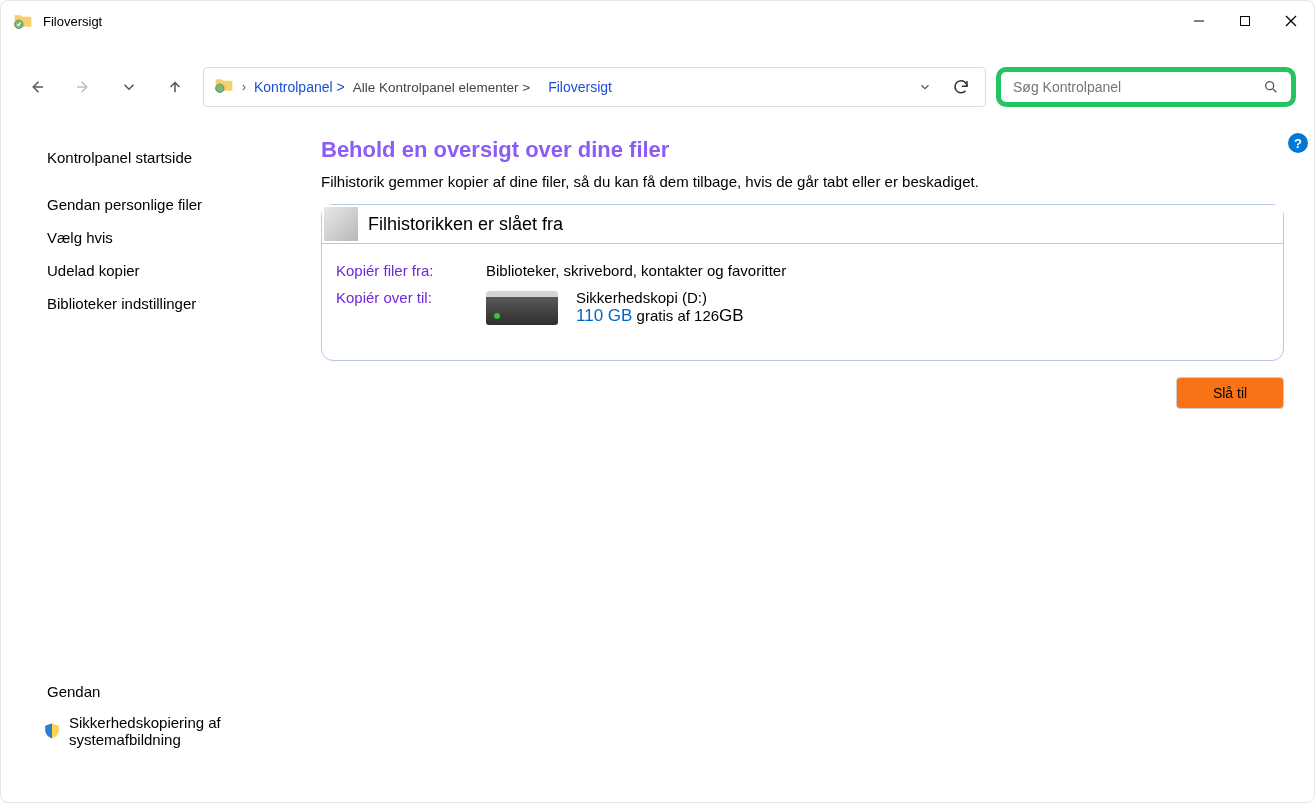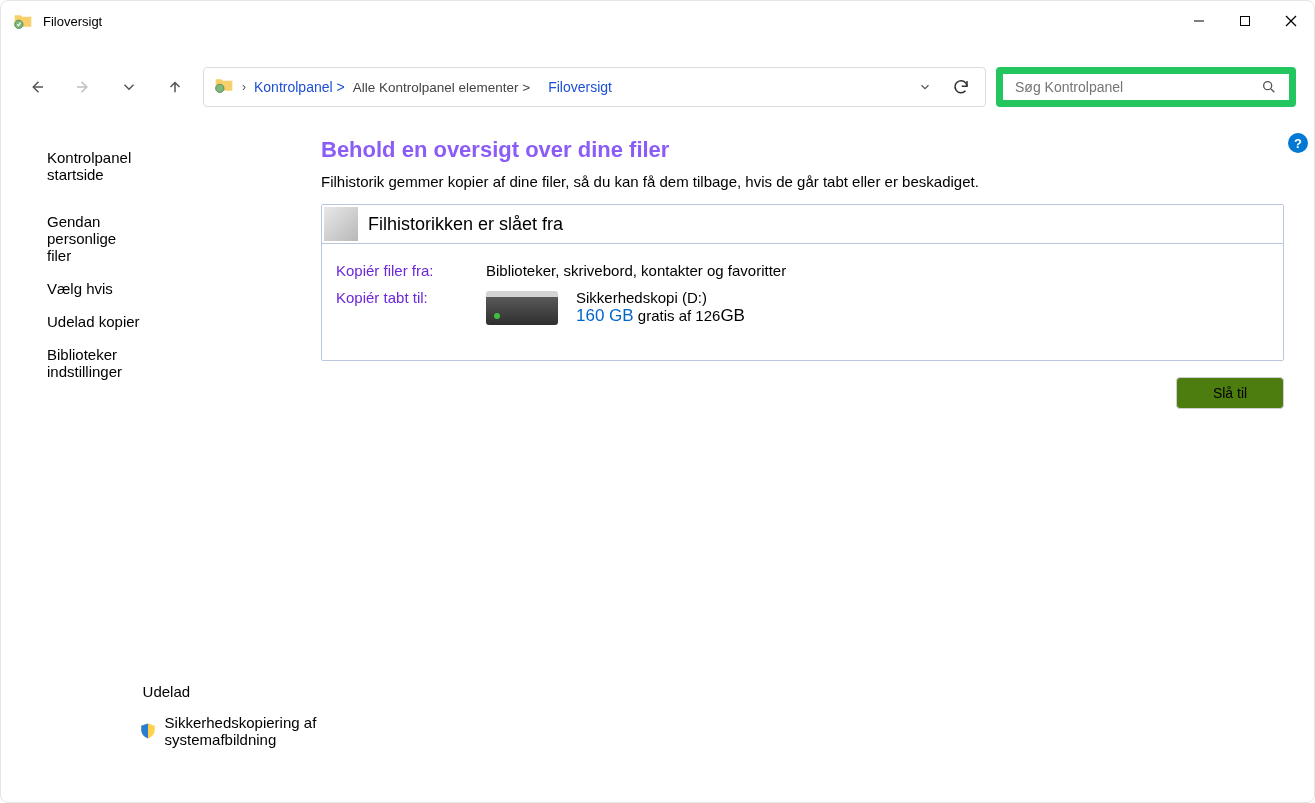--- a/index.html
+++ b/index.html
@@ -18,57 +18,57 @@
 .navbtn { width: 36px; height: 36px; display: flex; align-items: center; justify-content: center; color: #555; }
 .navbtn svg { width: 18px; height: 18px; }
 .navbtn.dim { color: #bfbfbf; }
 
 .addressbar { flex: 1; height: 40px; border: 1px solid #dcdcdc; border-radius: 4px; display: flex; align-items: center; padding: 0 10px; gap: 8px; }
 .addressbar .crumb { font-size: 14px; color: #1d4ed8; }
 .addressbar .sep { font-size: 12px; color: #555; }
 .addressbar .spacer { flex: 1; }
 .addressbar .chev, .addressbar .refresh { width: 28px; height: 28px; display:flex; align-items:center; justify-content:center; }
 
-.searchbox { width: 300px; height: 40px; border: 7px solid #22c55e; border-radius: 4px; display: flex; align-items: center; padding: 0 12px; }
+.searchbox { width: 300px; height: 40px; border: 5px solid #22c55e; border-radius: 10px; display: flex; align-items: center; padding: 0 12px; }
 .searchbox input { flex:1; border:none; outline:none; font-size:14px; color:#555; background:transparent; }
 .searchbox .sicon { width:16px; height:16px; }
 
 
 .helpbadge { position:absolute; right:6px; top:132px; width:20px; height:20px; border-radius:50%; background:#0078d4; color:#fff; font-size:13px; font-weight:bold; display:flex; align-items:center; justify-content:center; }
 
 
 .body { display:flex; padding: 20px 30px 0 30px; height: calc(100% - 130px); }
-.sidebar { width: 290px; padding-top: 18px; padding-left: 16px; display:flex; flex-direction:row;justify-content:center; }
+.sidebar { width: 290px; padding-top: 18px; padding-left: 16px; display:flex; flex-direction:column;justify-content:center; }
 .sidebar .toplinks a { display:block; font-size:15px; color:#000; margin-bottom: 16px; text-decoration:none; }
 .sidebar .seealso { margin-top:auto; padding-bottom: 20px; position:relative; }
 .sidebar .seealso .hdr { font-size:15px; color:#000; margin-bottom:14px; }
 .sidebar .seealso .lnk { font-size:15px; color:#000; margin-bottom:14px; display:flex; align-items:center; gap:8px; margin-left:-28px; padding-left:28px; }
 .sidebar .seealso .lnk.shield { margin-left:-32px; }
 
 .main { flex:1; padding-top: 6px; }
 .main h1 { font-size: 22px; font-weight:600; color:#8b5cf6; margin-bottom: 10px; }
 .main .desc { font-size:15px; color:#000; margin-bottom: 14px; }
 
-.statusbox { border:1px solid #b8c6e0; border-radius:2px; }
+.statusbox { border:1px solid #b8c6e0; border-radius:12px; }
 .statusbox .hdr { display:flex; align-items:center; border-bottom:1px solid #b8c6e0; background:#fff; }
 .statusbox .hdr .sq { width:34px; height:34px; background:linear-gradient(135deg,#e8e8e8,#b8b8b8); margin:2px;}
 .statusbox .hdr .txt { font-size:18px; color:#000; padding-left:8px; }
 .statusbox .bodyrow { padding: 18px 14px 24px 14px; }
 .row { display:flex; font-size:15px; margin-bottom:10px; }
 .row .lbl { width: 150px; color:#6d28d9; }
 .row .val { color:#000; }
 .driverow .drive { display:flex; gap:18px; align-items:center; }
 .driveicon { width:72px; height:34px; background:linear-gradient(#595959,#2f2f2f); border-radius:3px; position:relative; border-top:6px solid #d4d4d4; }
 .driveicon::before { content:''; position:absolute; left:8px; bottom:6px; width:6px; height:6px; border-radius:50%; background:#3fbf3f; }
 .driveinfo .nm { font-size:15px; }
 .driveinfo .sz { font-size:15px; }
 .driveinfo .free { color:#0066cc; font-size:17px; }
 
 .actionrow { display:flex; justify-content:flex-end; margin-top:16px; }
-.btn { min-width:108px; height:32px; border:1px solid #cfcfcf; border-radius:4px; background:#4d7c0f; font-size:14px; padding:0 18px; cursor:pointer; }
+.btn { min-width:108px; height:32px; border:1px solid #cfcfcf; border-radius:4px; background:#f97316; font-size:14px; padding:0 18px; cursor:pointer; }
 
 .folder-icon-svg { width:20px; height:20px; }
 .shield-icon { width:18px; height:18px; flex-shrink:0; }
 </style>
 </head>
 <body>
 
 <div class="titlebar">
   <span class="app-icon">
     <svg class="folder-icon-svg" viewBox="0 0 24 24">
@@ -163,21 +163,21 @@
     <div class="toplinks">
       <a>Kontrolpanel startside</a>
       <div style="height:14px"></div>
       <a>Gendan personlige filer</a>
       <a>Vælg hvis</a>
       <a>Udelad kopier</a>
       <a>Biblioteker indstillinger</a>
     </div>
     <div class="seealso">
       <div class="lnk">
-          <span>Udelad</span>
+          <span>Gendan</span>
         </div>
       <div class="lnk shield">
         <span class="shield-icon">
           <svg viewBox="0 0 24 24">
               <path d="M12 2l9 3v5c0 6-4 10-9 12-5-2-9-6-9-12V5l9-3z" fill="#ffd24a"></path>
               <path d="M12 2v20c-5-2-9-6-9-12V5l9-3z" fill="#2b7cd3"></path>
             </svg>
         </span>
         <span>Sikkerhedskopiering af systemafbildning</span>
       </div>
@@ -192,27 +192,27 @@
       <div class="hdr">
         <div class="sq"></div>
         <div class="txt">Filhistorikken er slået fra</div>
       </div>
       <div class="bodyrow">
         <div class="row">
           <div class="lbl">Kopiér filer fra:</div>
           <div class="val">Biblioteker, skrivebord, kontakter og favoritter</div>
         </div>
         <div class="row driverow">
-          <div class="lbl">Kopiér tabt til:</div>
+          <div class="lbl">Kopiér over til:</div>
           <div class="drive">
             <div class="driveicon"></div>
             <div class="driveinfo">
               <div class="nm">Sikkerhedskopi (D:)</div>
               <div class="sz">
-                <span class="free">160 GB</span><span> gratis af 126</span><span style="font-size:17px">GB</span>
+                <span class="free">110 GB</span><span> gratis af 126</span><span style="font-size:17px">GB</span>
               </div>
             </div>
           </div>
         </div>
       </div>
     </div>
 
     <div class="actionrow">
       <button class="btn">Slå til</button>
     </div>

